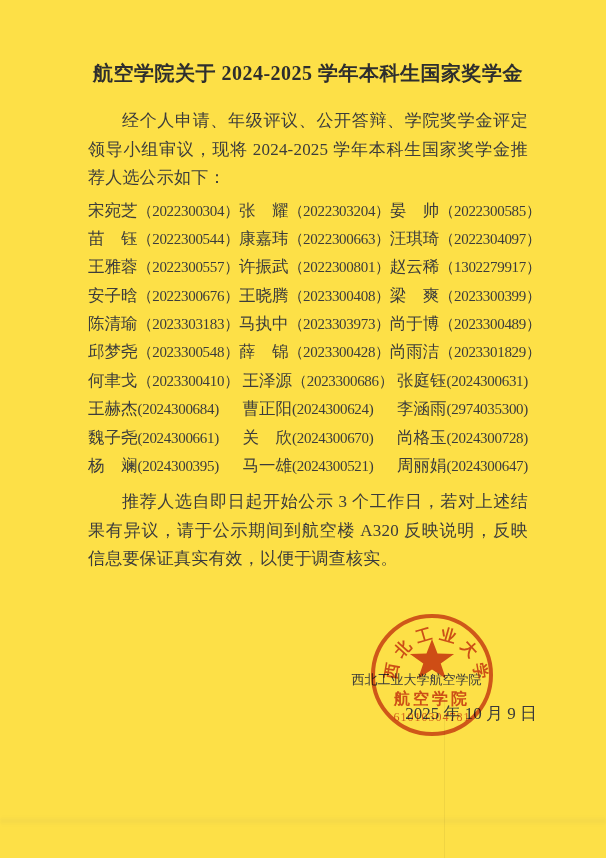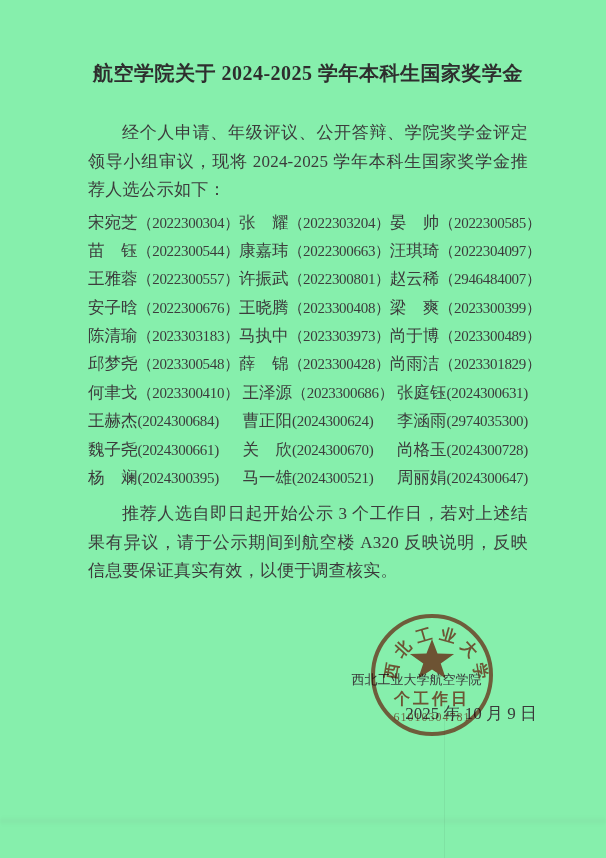--- a/index.html
+++ b/index.html
@@ -1,40 +1,40 @@
 <!DOCTYPE html>
 <html><head>
 <meta charset="utf-8">
 <style>
   html,body{margin:0;padding:0;}
   .page{
     position:relative;
     width:606px;height:858px;
-    background:#86efac;
+    background:#fde047;
     overflow:hidden;
     font-family:"Liberation Serif","DejaVu Serif",serif;
     color:#3c3c3c;
   }
   .doc{
     position:absolute;left:88px;top:58px;width:440px;
   }
   .title-line{
     text-align:center;
     font-size:20px;line-height:30px;
     font-weight:bold;color:#2e2e2e;
     letter-spacing:0.5px;
     white-space:nowrap;
   }
   .para{
     font-size:17px;line-height:28.5px;
     text-align:justify;
     text-indent:2em;
     letter-spacing:0.2px;
   }
-  .intro{margin-top:31px;}
+  .intro{margin-top:19px;}
   .roster{margin-top:4px;}
   .roster-row{
     display:flex;justify-content:space-between;
     height:28.4px;line-height:28.4px;
     font-size:16.5px;
     white-space:nowrap;
   }
   .entry{white-space:nowrap;}
   .eid{font-size:15px;letter-spacing:-0.3px;}
   .closing{margin-top:8px;}
@@ -110,21 +110,21 @@
           <span class="entry"><span>晏　帅</span><span class="eid">（2022300585）</span></span>
         </div>
         <div class="roster-row">
           <span class="entry"><span>苗　钰</span><span class="eid">（2022300544）</span></span>
           <span class="entry"><span>康嘉玮</span><span class="eid">（2022300663）</span></span>
           <span class="entry"><span>汪琪琦</span><span class="eid">（2022304097）</span></span>
         </div>
         <div class="roster-row">
           <span class="entry"><span>王雅蓉</span><span class="eid">（2022300557）</span></span>
           <span class="entry"><span>许振武</span><span class="eid">（2022300801）</span></span>
-          <span class="entry"><span>赵云稀</span><span class="eid">（2946484007）</span></span>
+          <span class="entry"><span>赵云稀</span><span class="eid">（1302279917）</span></span>
         </div>
         <div class="roster-row">
           <span class="entry"><span>安子晗</span><span class="eid">（2022300676）</span></span>
           <span class="entry"><span>王晓腾</span><span class="eid">（2023300408）</span></span>
           <span class="entry"><span>梁　爽</span><span class="eid">（2023300399）</span></span>
         </div>
         <div class="roster-row">
           <span class="entry"><span>陈清瑜</span><span class="eid">（2023303183）</span></span>
           <span class="entry"><span>马执中</span><span class="eid">（2023303973）</span></span>
           <span class="entry"><span>尚于博</span><span class="eid">（2023300489）</span></span>
@@ -165,20 +165,20 @@
   <div class="seal">
     <div>
         <span class="seal-char" style="left: 7.68365px; top: 44.1858px; transform: rotate(-80deg);">西</span>
         <span class="seal-char" style="left: 18.5585px; top: 21.8891px; transform: rotate(-48deg);">北</span>
         <span class="seal-char" style="left: 39.5963px; top: 8.74322px; transform: rotate(-16deg);">工</span>
         <span class="seal-char" style="left: 64.4037px; top: 8.74322px; transform: rotate(16deg);">业</span>
         <span class="seal-char" style="left: 85.4415px; top: 21.8891px; transform: rotate(48deg);">大</span>
         <span class="seal-char" style="left: 96.3163px; top: 44.1858px; transform: rotate(80deg);">学</span>
       </div>
     <div class="seal-star"></div>
-    <div class="seal-name">个工作日</div>
+    <div class="seal-name">航空学院</div>
     <div class="seal-serial">61010304781</div>
   </div>
 
   <div class="artifact-h"></div>
   <div class="artifact-v"></div>
 
 </div>
 
 </body></html>

